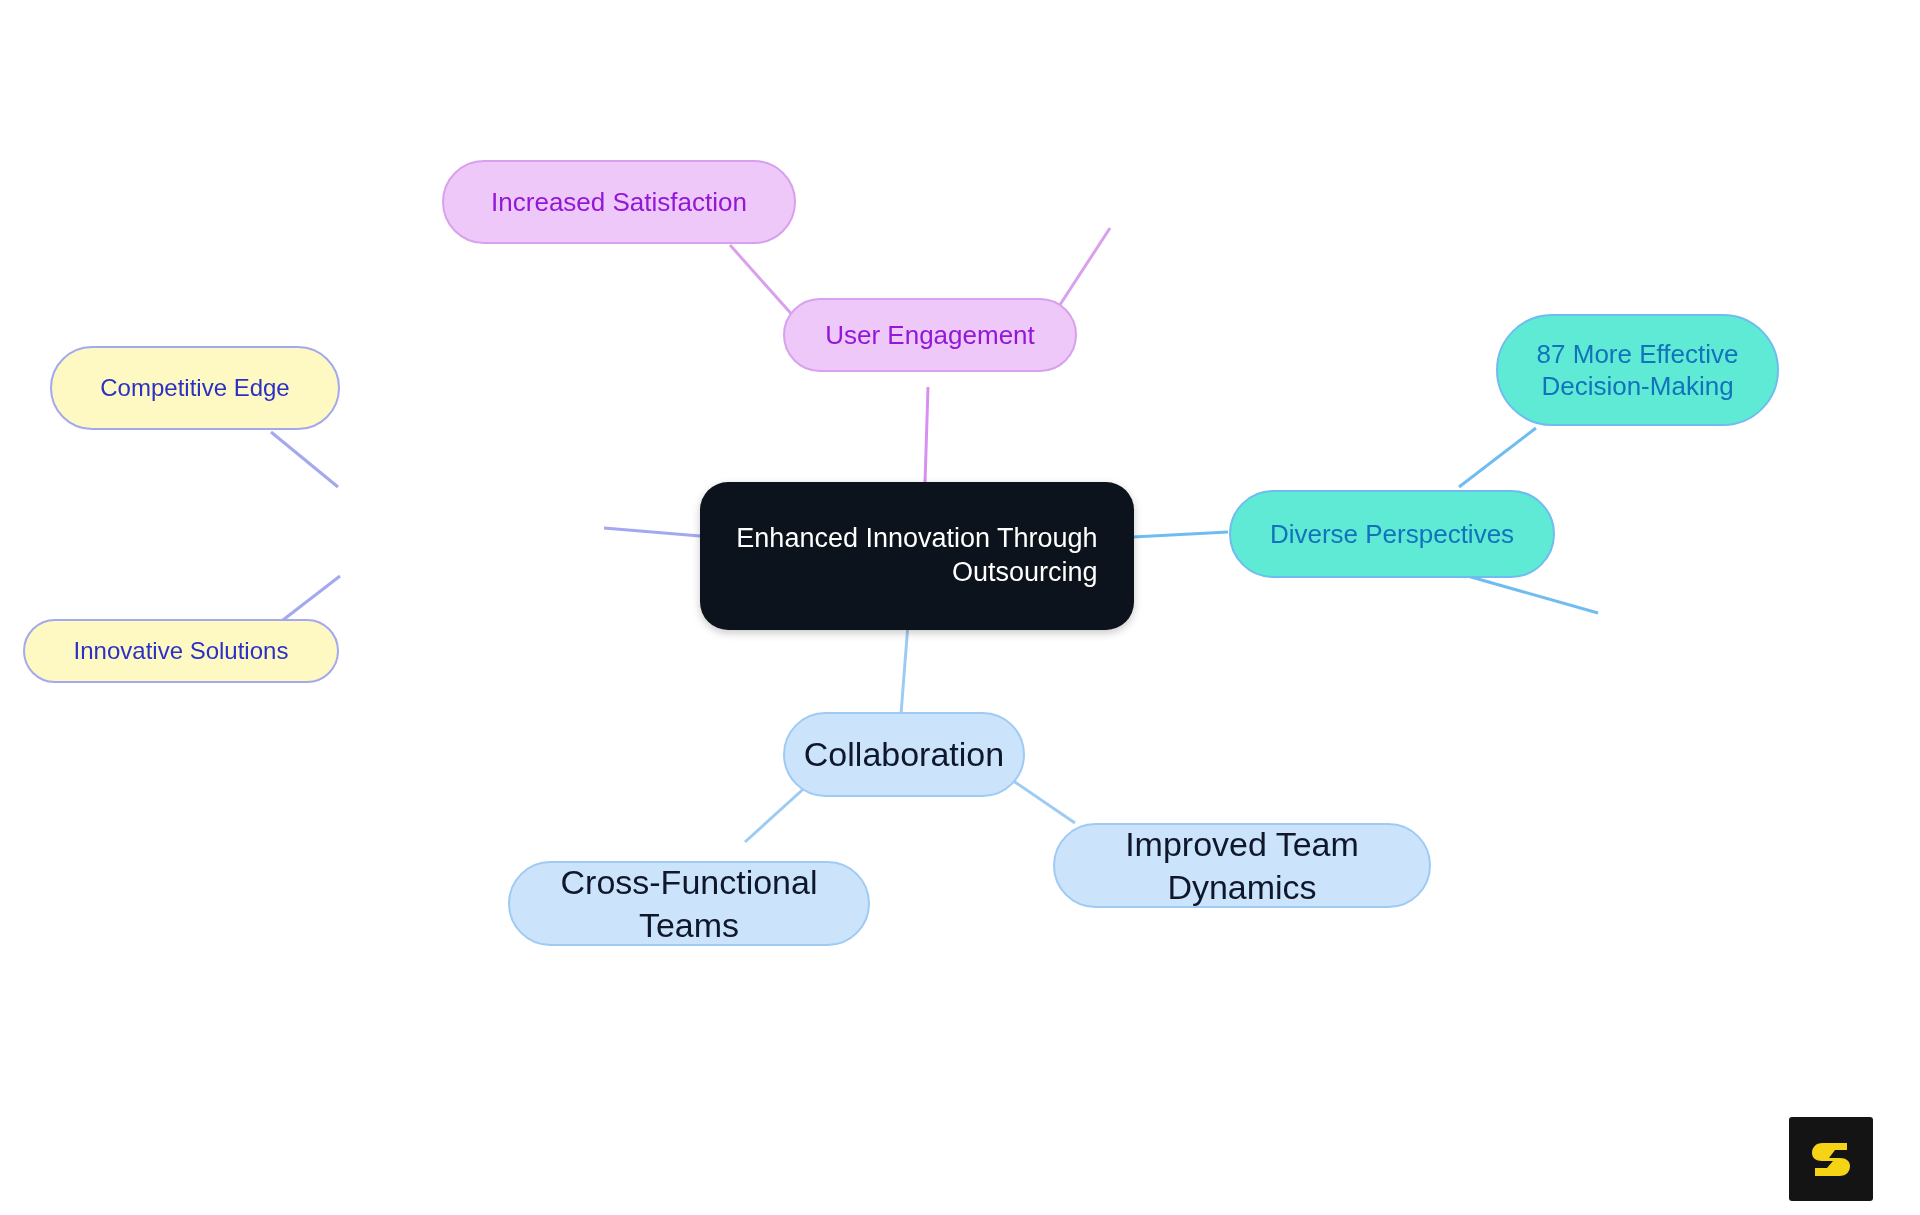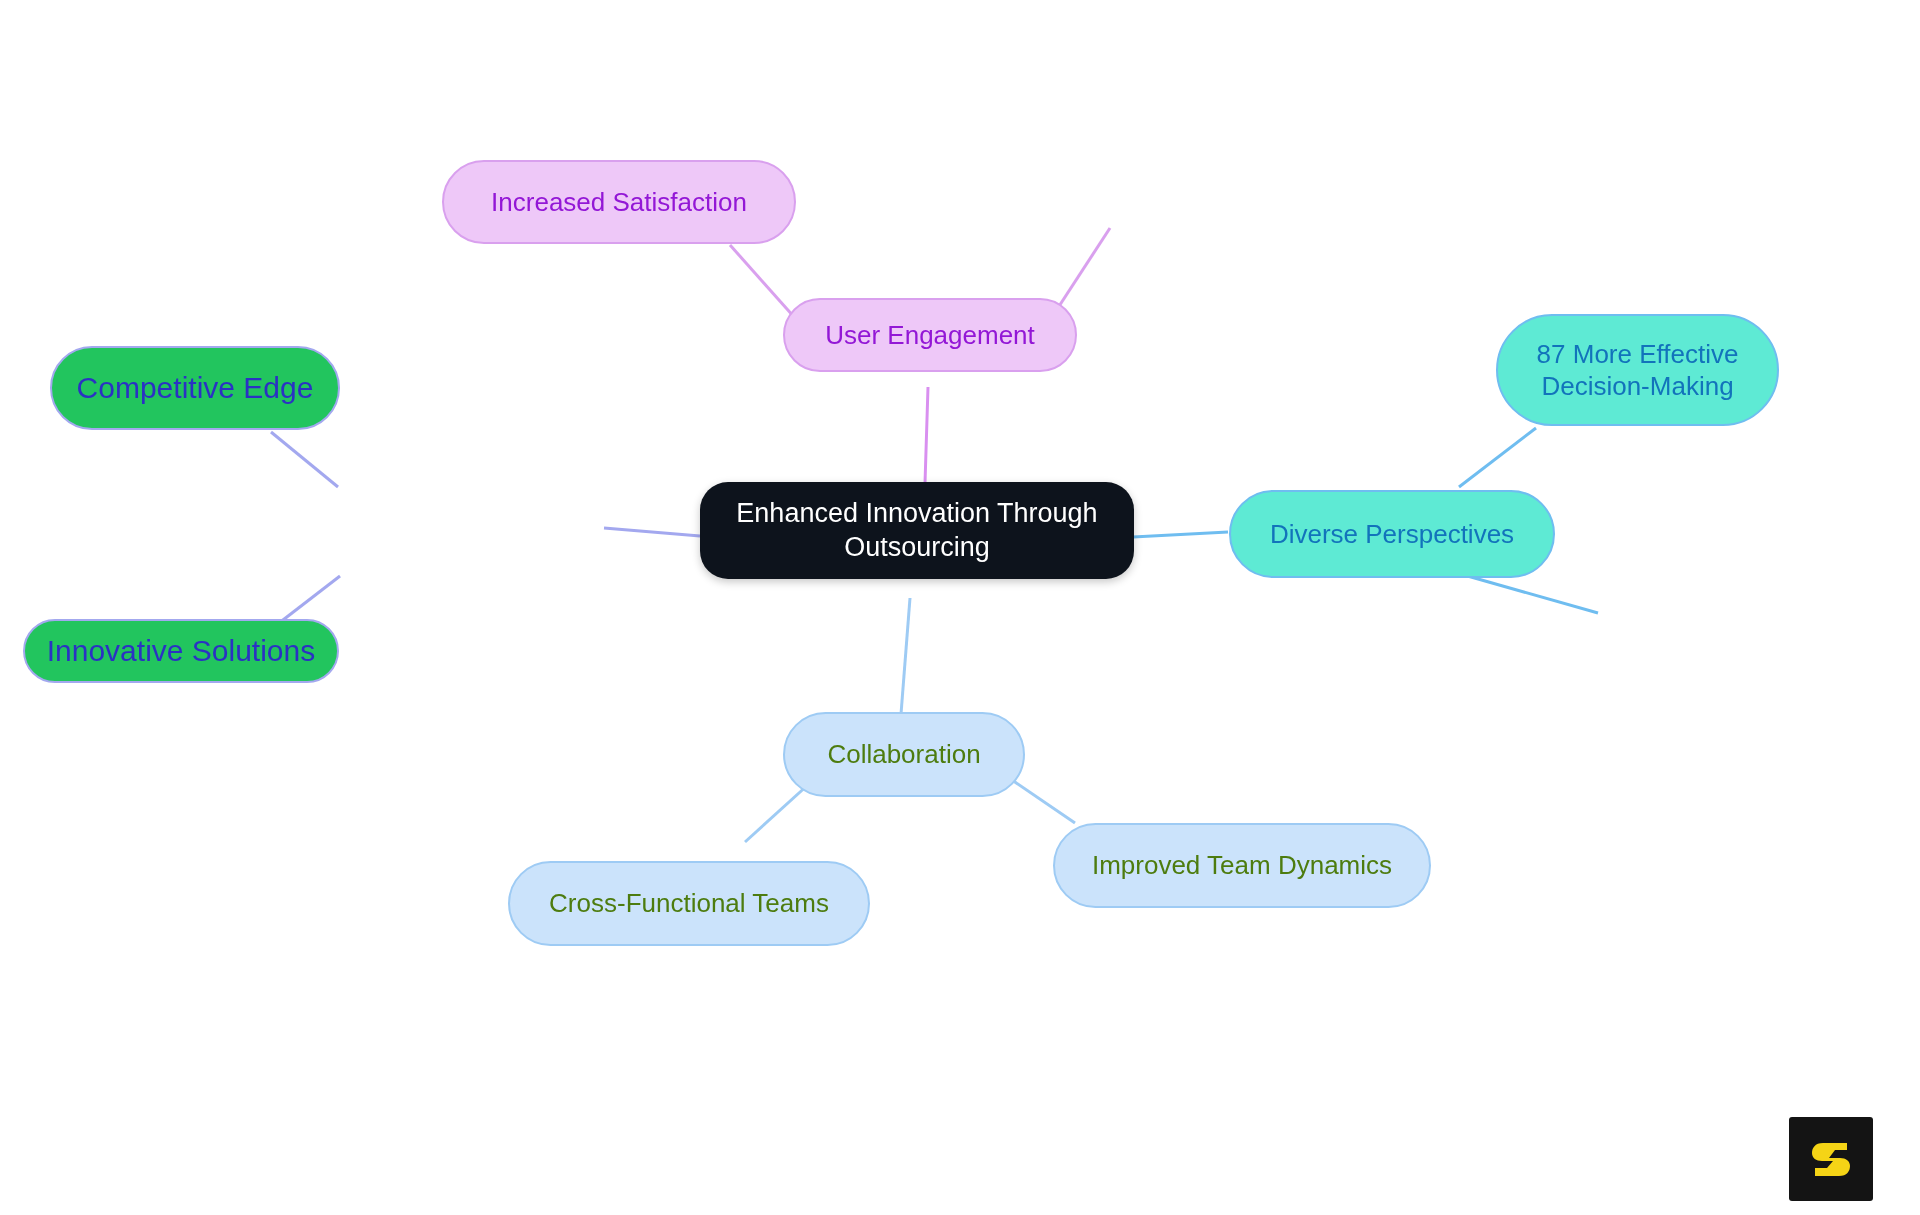--- a/index.html
+++ b/index.html
@@ -45,42 +45,42 @@
   }
   .node.root {
     border-radius: 28px;
     border-width: 0;
     background: #0d131c;
     color: #ffffff;
     font-size: 27px;
     box-shadow: 0 3px 9px rgba(0,0,0,0.22);
   }
   .node.periwinkle {
-    background: #22c55e;
+    background: #fef9c3;
     border-color: #a3a8ef;
     color: #2b31c4;
-    font-size: 30px;
+    font-size: 24px;
   }
   .node.lavender {
     background: #eec8f8;
     border-color: #d9a0ee;
     color: #9317d6;
     font-size: 26px;
   }
   .node.skyblue {
     background: #5eead4;
     border-color: #6fbdf0;
     color: #1273bb;
     font-size: 26px;
   }
   .node.paleblue {
     background: #cbe3fb;
     border-color: #9ecbf4;
-    color: #4d7c0f;
-    font-size: 26px;
+    color: #0f172a;
+    font-size: 34px;
   }
   #brand-logo {
     position: absolute;
     left: 1789px;
     top: 1117px;
     width: 84px;
     height: 84px;
     background: #141414;
     border-radius: 3px;
     display: flex;
@@ -114,21 +114,21 @@
 
     <path d="M 1464 575 L 1598 613" fill="none" stroke="#6fbdf0" stroke-width="3"></path>
 
     <path d="M 910 598 L 901 714" fill="none" stroke="#9ecbf4" stroke-width="3"></path>
 
     <path d="M 810 783 L 745 842" fill="none" stroke="#9ecbf4" stroke-width="3"></path>
 
     <path d="M 1012 780 L 1075 823" fill="none" stroke="#9ecbf4" stroke-width="3"></path>
   </svg>
 
-  <div class="node root" style="left:700px; top:482px; width:434px; height:97px;">Enhanced Innovation Through
+  <div class="node root" style="left:700px; top:482px; width:434px; height:148px;text-align:right;">Enhanced Innovation Through
 Outsourcing</div>
 
 
   <div class="node periwinkle" style="left:50px; top:346px; width:290px; height:84px;">Competitive Edge</div>
 
   <div class="node periwinkle" style="left:23px; top:619px; width:316px; height:64px;">Innovative Solutions</div>
 
   <div class="node lavender" style="left:783px; top:298px; width:294px; height:74px;">User Engagement</div>
 
   <div class="node lavender" style="left:442px; top:160px; width:354px; height:84px;">Increased Satisfaction</div>

